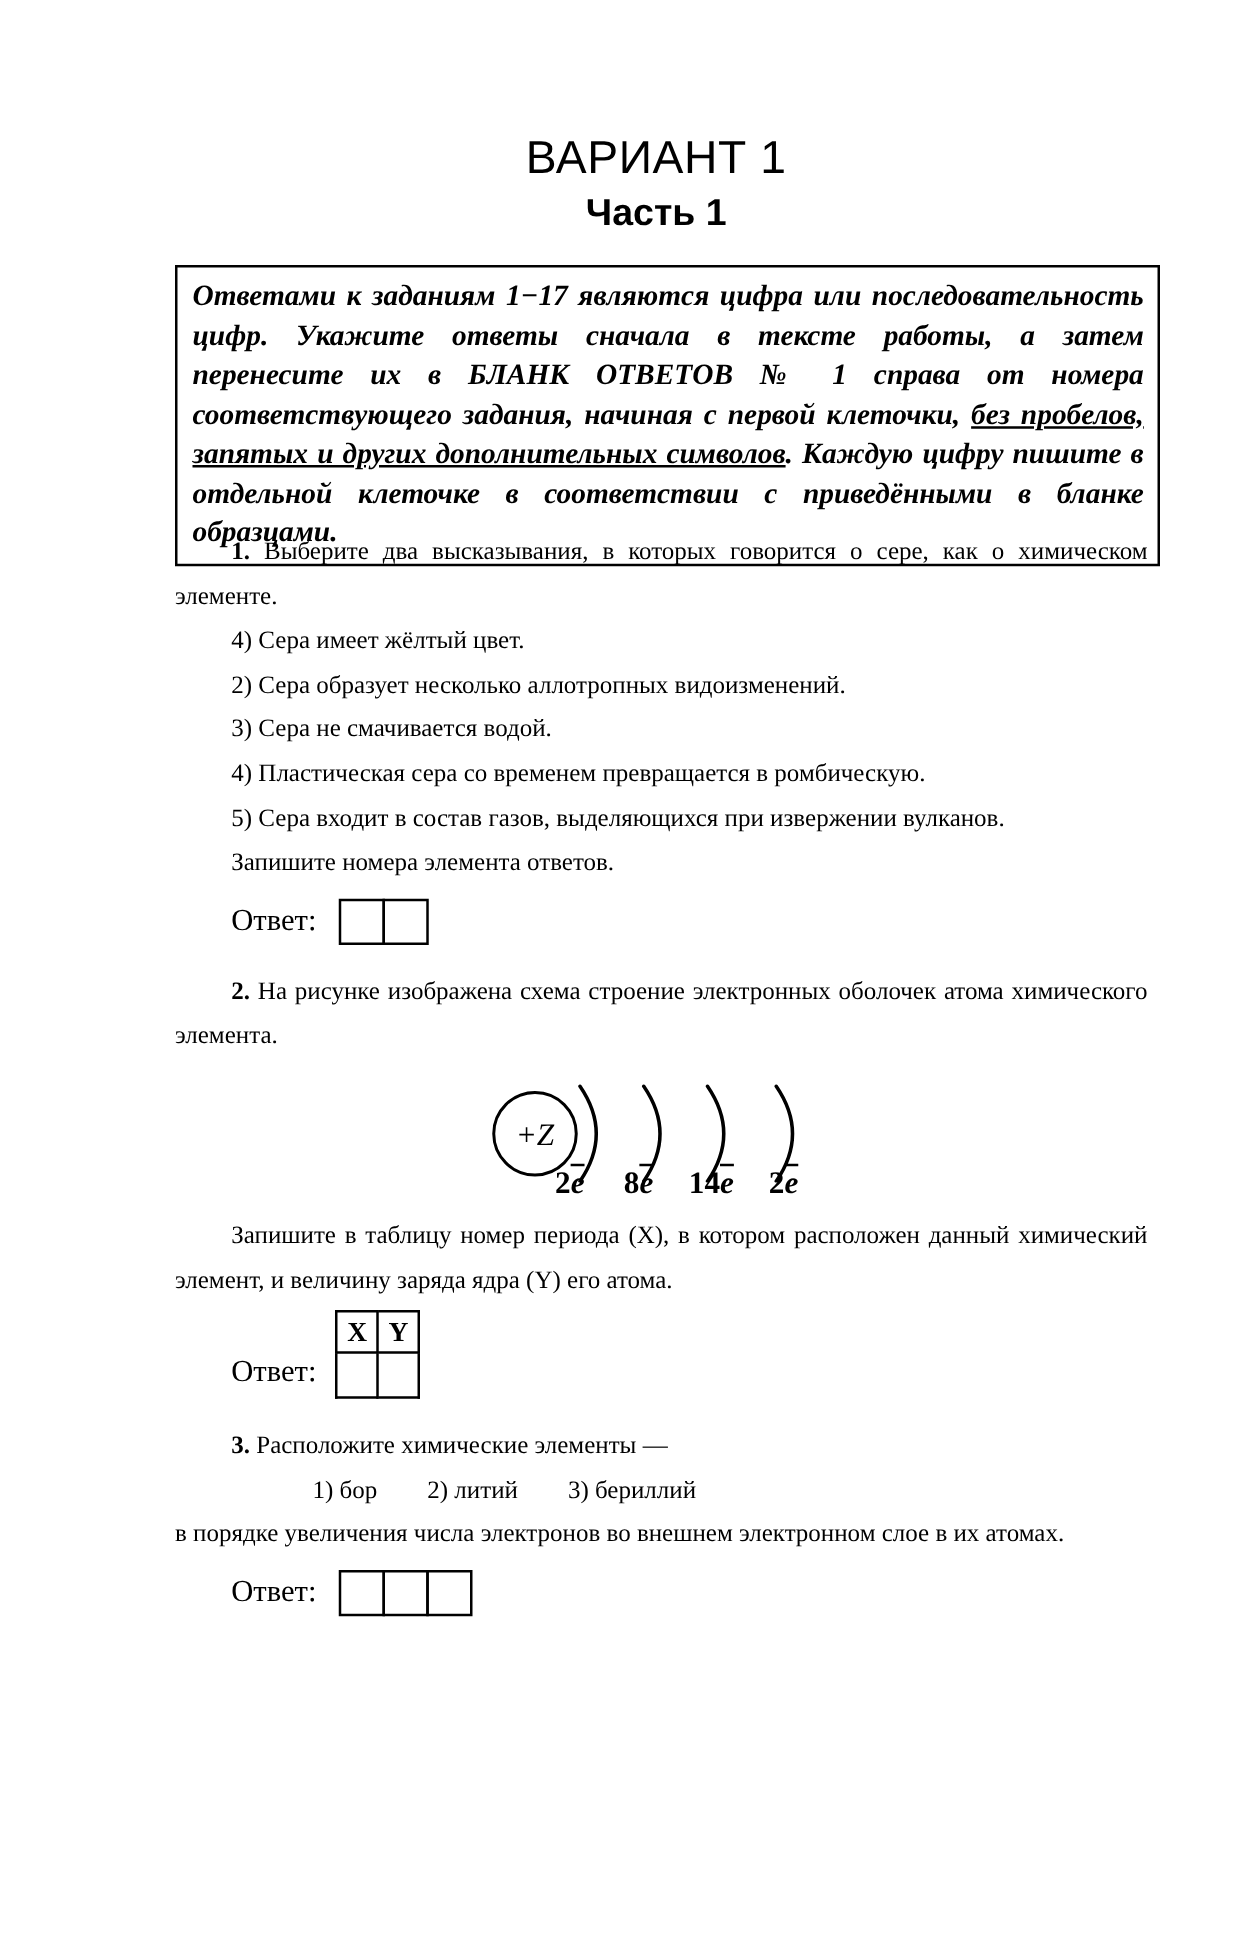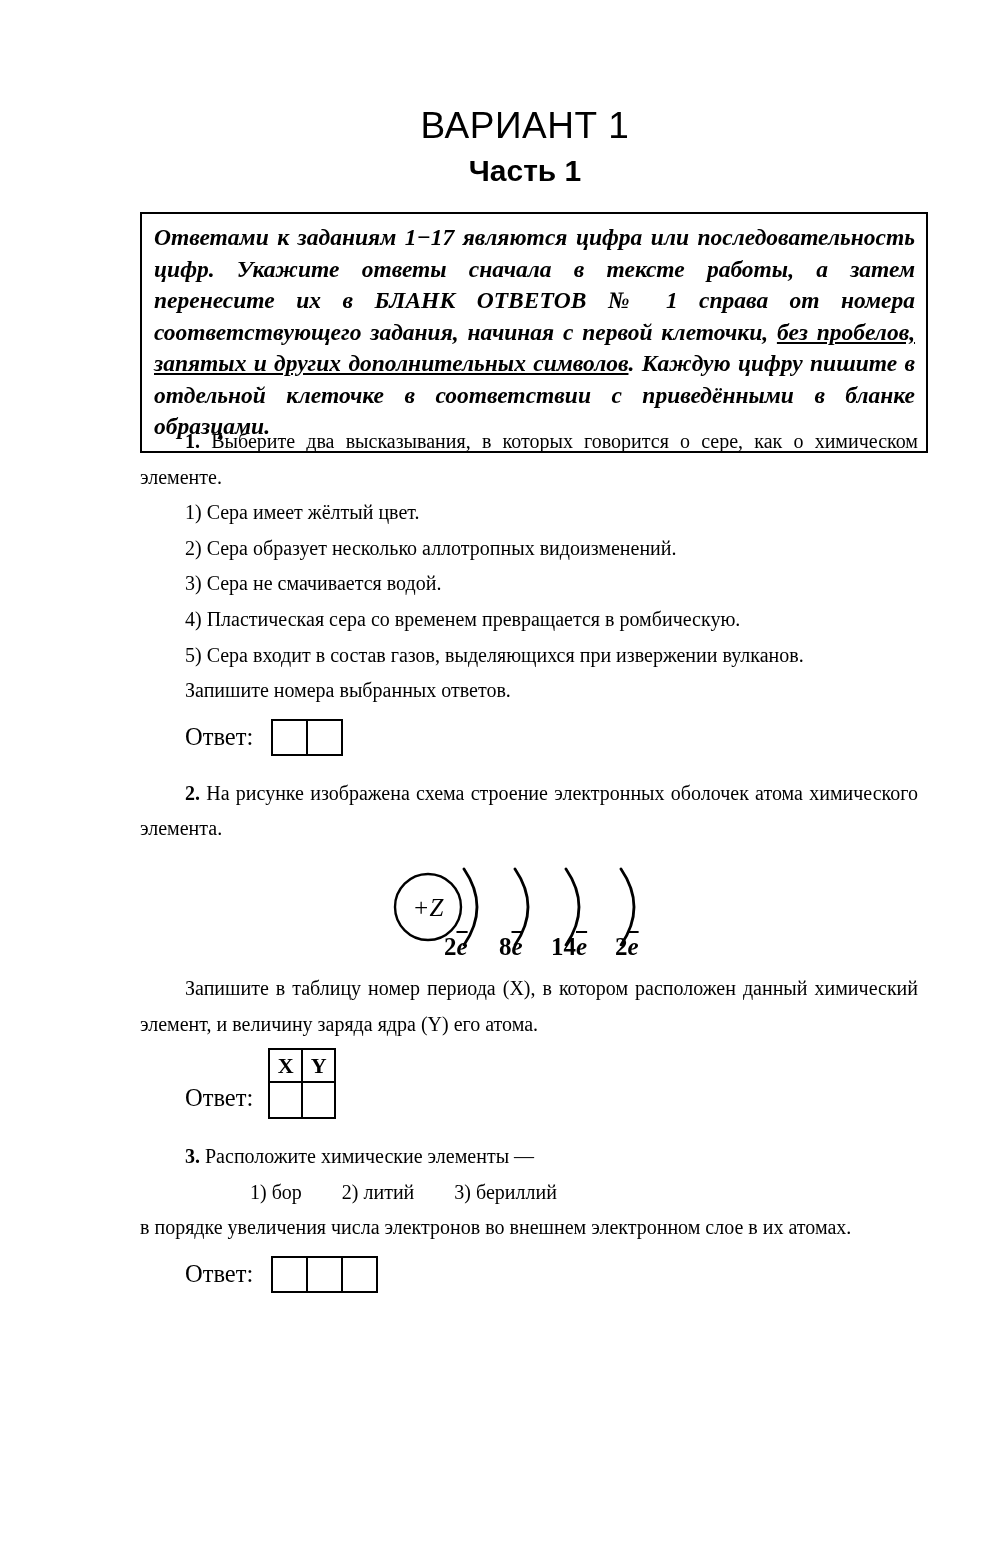--- a/index.html
+++ b/index.html
@@ -200,26 +200,26 @@
   </div>
 
   <div class="instruction-box">
     <div class="instruction-text"><span>Ответами к заданиям 1−17 являются цифра или последовательность цифр. Укажите ответы сначала в тексте работы, а затем перенесите их в БЛАНК ОТВЕТОВ № 1 справа от номера соответствующего задания, начиная с первой клеточки, </span><span class="u">без пробелов, запятых и других дополнительных символов</span><span>. Каждую цифру пишите в отдельной клеточке в соответствии с приведёнными в бланке образцами.</span></div>
   </div>
 
   <div class="body-area">
 
     <div>
       <p class="q"><b>1.</b> <span>Выберите два высказывания, в которых говорится о сере, как о химическом элементе.</span></p>
-      <p class="q">1) Сера имеет жёлтый цвет.</p>
+      <p class="q">4) Сера имеет жёлтый цвет.</p>
       <p class="q">2) Сера образует несколько аллотропных видоизменений.</p>
       <p class="q">3) Сера не смачивается водой.</p>
       <p class="q">4) Пластическая сера со временем превращается в ромбическую.</p>
       <p class="q">5) Сера входит в состав газов, выделяющихся при извержении вулканов.</p>
-      <p class="q">Запишите номера выбранных ответов.</p>
+      <p class="q">Запишите номера элемента ответов.</p>
       <div class="answer-row">
         <span class="answer-label">Ответ:</span>
         <span class="answer-cells">
           <span class="cell"></span>
           <span class="cell"></span>
         </span>
       </div>
     </div>
 
     <div class="gap-md"></div>

